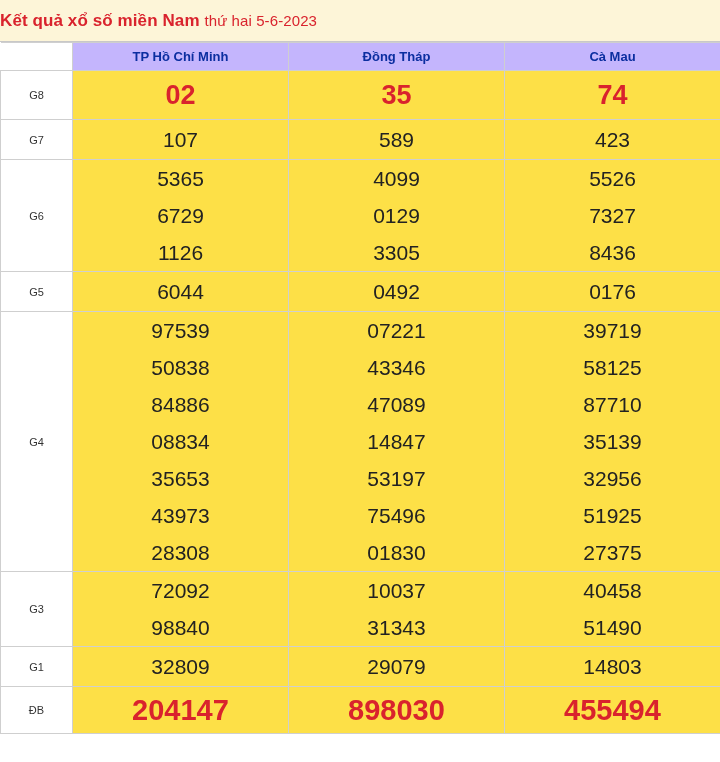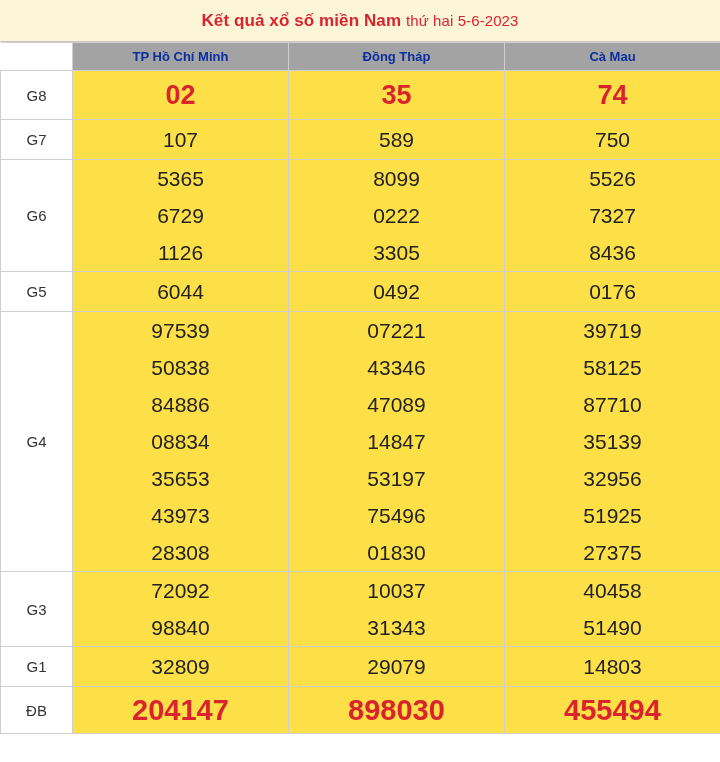--- a/index.html
+++ b/index.html
@@ -19,21 +19,21 @@
     box-sizing: border-box;
     position: relative;
     overflow: hidden;
   }
   .title-bar {
     height: 42px;
     background: #fdf5d8;
     border-bottom: 1px solid #c8c8c8;
     display: flex;
     align-items: center;
-    justify-content: center;
+    justify-content: flex-start;
     box-sizing: border-box;
   }
   .title-bar .title {
     font-size: 17px;
     font-weight: bold;
     color: #d9232d;
     letter-spacing: 0.1px;
   }
   .title-bar .title .sub {
     font-weight: normal;
@@ -51,29 +51,29 @@
     border: 1px solid #cfcfcf;
     text-align: center;
     vertical-align: middle;
     box-sizing: border-box;
   }
   table.lottery th.prov {
     height: 28px;
     font-size: 13px;
     font-weight: bold;
     color: #0b2ea0;
-    background: #a3a3a3;
+    background: #c4b5fd;
     padding: 4px 0;
   }
   table.lottery th.corner {
     background: #ffffff;
     border-left: none;
   }
   td.rowlabel {
-    font-size: 15px;
+    font-size: 11px;
     color: #333333;
     background: #ffffff;
     border-left: none;
   }
   td.cell {
     font-size: 21px;
     color: #222222;
     padding: 0;
     background: #fde047;
     margin-left: 44px;
@@ -142,33 +142,33 @@
         </tr>
         <tr class="r-g7">
           <td class="rowlabel">G7</td>
           <td class="cell">
             <span class="num">107</span>
           </td>
           <td class="cell">
             <span class="num">589</span>
           </td>
           <td class="cell">
-            <span class="num">750</span>
+            <span class="num">423</span>
           </td>
         </tr>
         <tr class="r-g6">
           <td class="rowlabel">G6</td>
           <td class="cell">
             <span class="num">5365</span>
             <span class="num">6729</span>
             <span class="num">1126</span>
           </td>
           <td class="cell">
-            <span class="num">8099</span>
-            <span class="num">0222</span>
+            <span class="num">4099</span>
+            <span class="num">0129</span>
             <span class="num">3305</span>
           </td>
           <td class="cell">
             <span class="num">5526</span>
             <span class="num">7327</span>
             <span class="num">8436</span>
           </td>
         </tr>
         <tr class="r-g5">
           <td class="rowlabel">G5</td>

